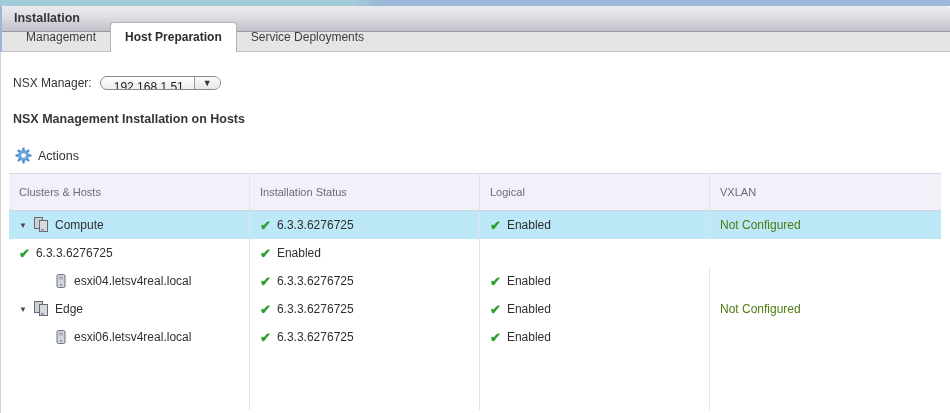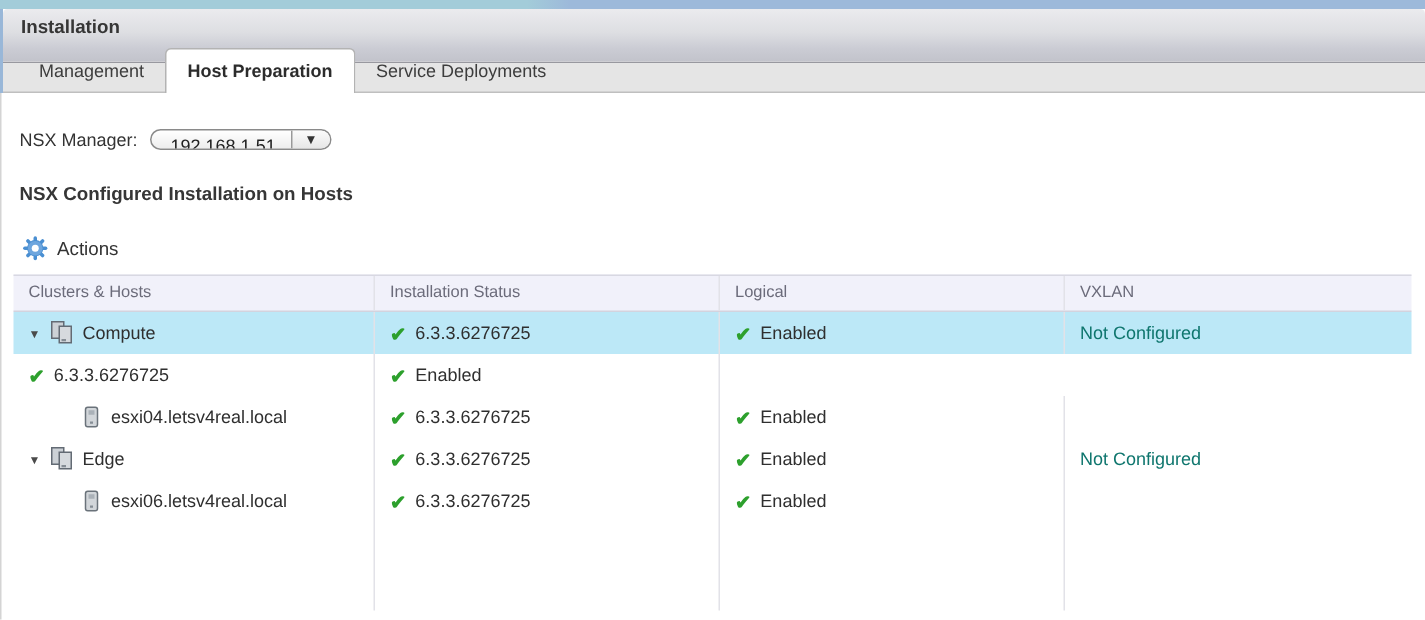--- a/index.html
+++ b/index.html
@@ -3,21 +3,21 @@
 <meta charset="utf-8">
 <style>
   * { margin:0; padding:0; box-sizing:border-box; }
   html,body { width:950px; height:413px; overflow:hidden; }
   body { font-family:"Liberation Sans", sans-serif; font-size:12px; color:#2f2f2f; background:#fff; }
 
   .top-strip { height:6px; background:linear-gradient(to right,#a3ccd9 0%,#a3ccd9 37%,#9db9da 40%,#9db9da 100%); }
 
   .top-block { border-left:2px solid #99b7d8; }
   .panel-header {
-    height:36px; line-height:25px; padding-left:12px;
+    height:26px; line-height:25px; padding-left:12px;
     background:linear-gradient(#ebebee 0%,#dddee2 45%,#cbccd4 75%,#c2c3cb 100%);
     border-bottom:1px solid #98989f; border-radius:3px 3px 0 0;
     font-weight:bold; font-size:12.5px; color:#363636;
   }
   .tab-bar {
     height:20px; background:#e5e5e5; border-bottom:1px solid #bfbfbf;
     display:flex; align-items:flex-end; padding-left:10px; position:relative;
   }
   .tab { padding:0 14px; line-height:28px; color:#3d3d3d; cursor:default; white-space:nowrap; }
   .tab.active {
@@ -44,35 +44,35 @@
   .section-heading { margin:22px 0 0 12px; font-weight:bold; font-size:12.5px; color:#363636; }
 
   .actions-row { margin:21px 0 0 14px; display:inline-flex; align-items:center; cursor:default; }
   .gear { width:17px; height:17px; margin-right:6px; display:inline-block; }
   .actions-label { font-size:12.5px; color:#333; }
 
   .grid { margin:6px 0 0 8px; width:932px; }
   .grid-row { display:grid; grid-template-columns:240px 230px 230px 232px; }
   .thead {
     background:#f1f1fa; border-top:1px solid #d8d8e2; border-bottom:1px solid #d3d3de;
-    height:25px;
+    height:38px;
   }
   .thead .cell { color:#6b6b7a; font-size:11px; line-height:23px; }
   .cell { display:flex; align-items:center; padding-left:10px; overflow:hidden; white-space:nowrap; }
   .cell + .cell { border-left:1px solid #e2e2e8; }
   .row { height:28px; }
   .row.selected { background:#bce8f7; }
   .filler { height:59px; }
 
   .tri { width:14px; font-size:8px; color:#4a4a4a; flex:0 0 14px; cursor:default; }
   .host-indent { width:36px; flex:0 0 36px; }
   .node-icon { width:17px; height:16px; margin-right:5px; flex:0 0 17px; }
   .host-icon { width:12px; height:16px; margin-right:7px; flex:0 0 12px; }
   .check { color:#2da02d; font-size:13px; font-weight:bold; margin-right:6px; }
-  .link { color:#0f766e; cursor:pointer; }
+  .link { color:#4d7c0f; cursor:pointer; }
 </style>
 </head>
 <body>
 
 <div>
   <div class="top-strip"></div>
 
   <div class="top-block">
     <div class="panel-header">
       <span>Installation</span>
@@ -87,21 +87,21 @@
   <div class="content">
 
     <div class="nsx-manager-row">
       <span class="nsx-label">NSX Manager:</span>
       <div class="dropdown">
         <span class="dd-value">192.168.1.51</span>
         <span class="dd-arrow">▼</span>
       </div>
     </div>
 
-    <div class="section-heading">NSX Configured Installation on Hosts</div>
+    <div class="section-heading">NSX Management Installation on Hosts</div>
 
     <div class="actions-row">
       <span class="gear">
         <svg width="17" height="17" viewBox="0 0 16 16">
           <g fill="#4a8fd2">
             <rect x="6.9" y="0.4" width="2.2" height="15.2" rx="1.1"></rect>
             <rect x="6.9" y="0.4" width="2.2" height="15.2" rx="1.1" transform="rotate(45 8 8)"></rect>
             <rect x="6.9" y="0.4" width="2.2" height="15.2" rx="1.1" transform="rotate(90 8 8)"></rect>
             <rect x="6.9" y="0.4" width="2.2" height="15.2" rx="1.1" transform="rotate(135 8 8)"></rect>
             <circle cx="8" cy="8" r="5.1"></circle>

